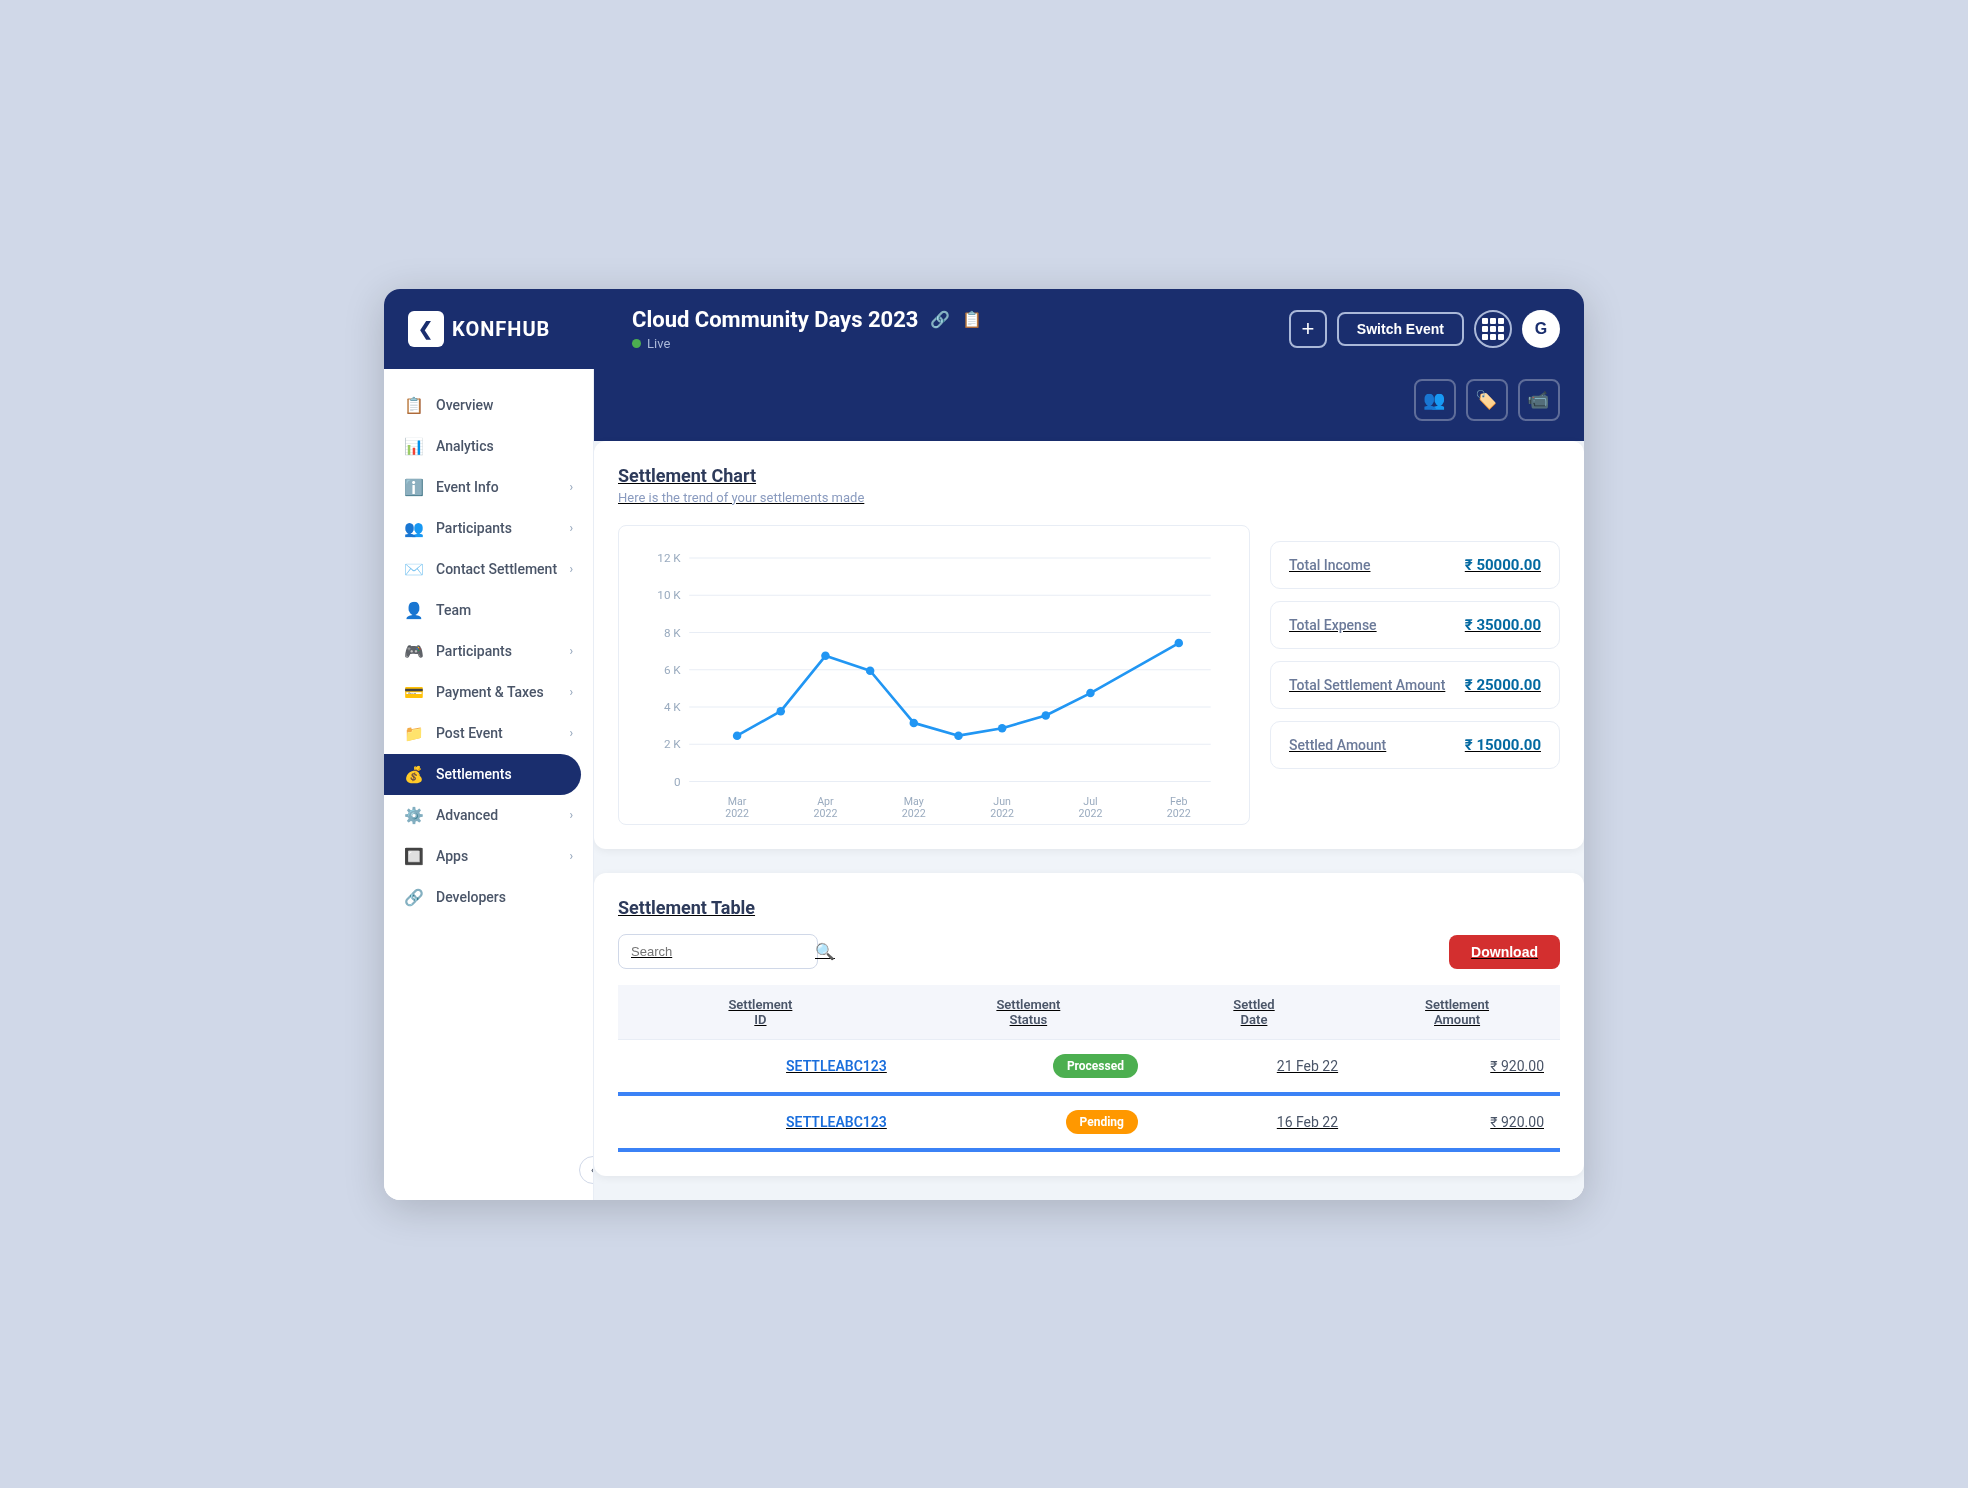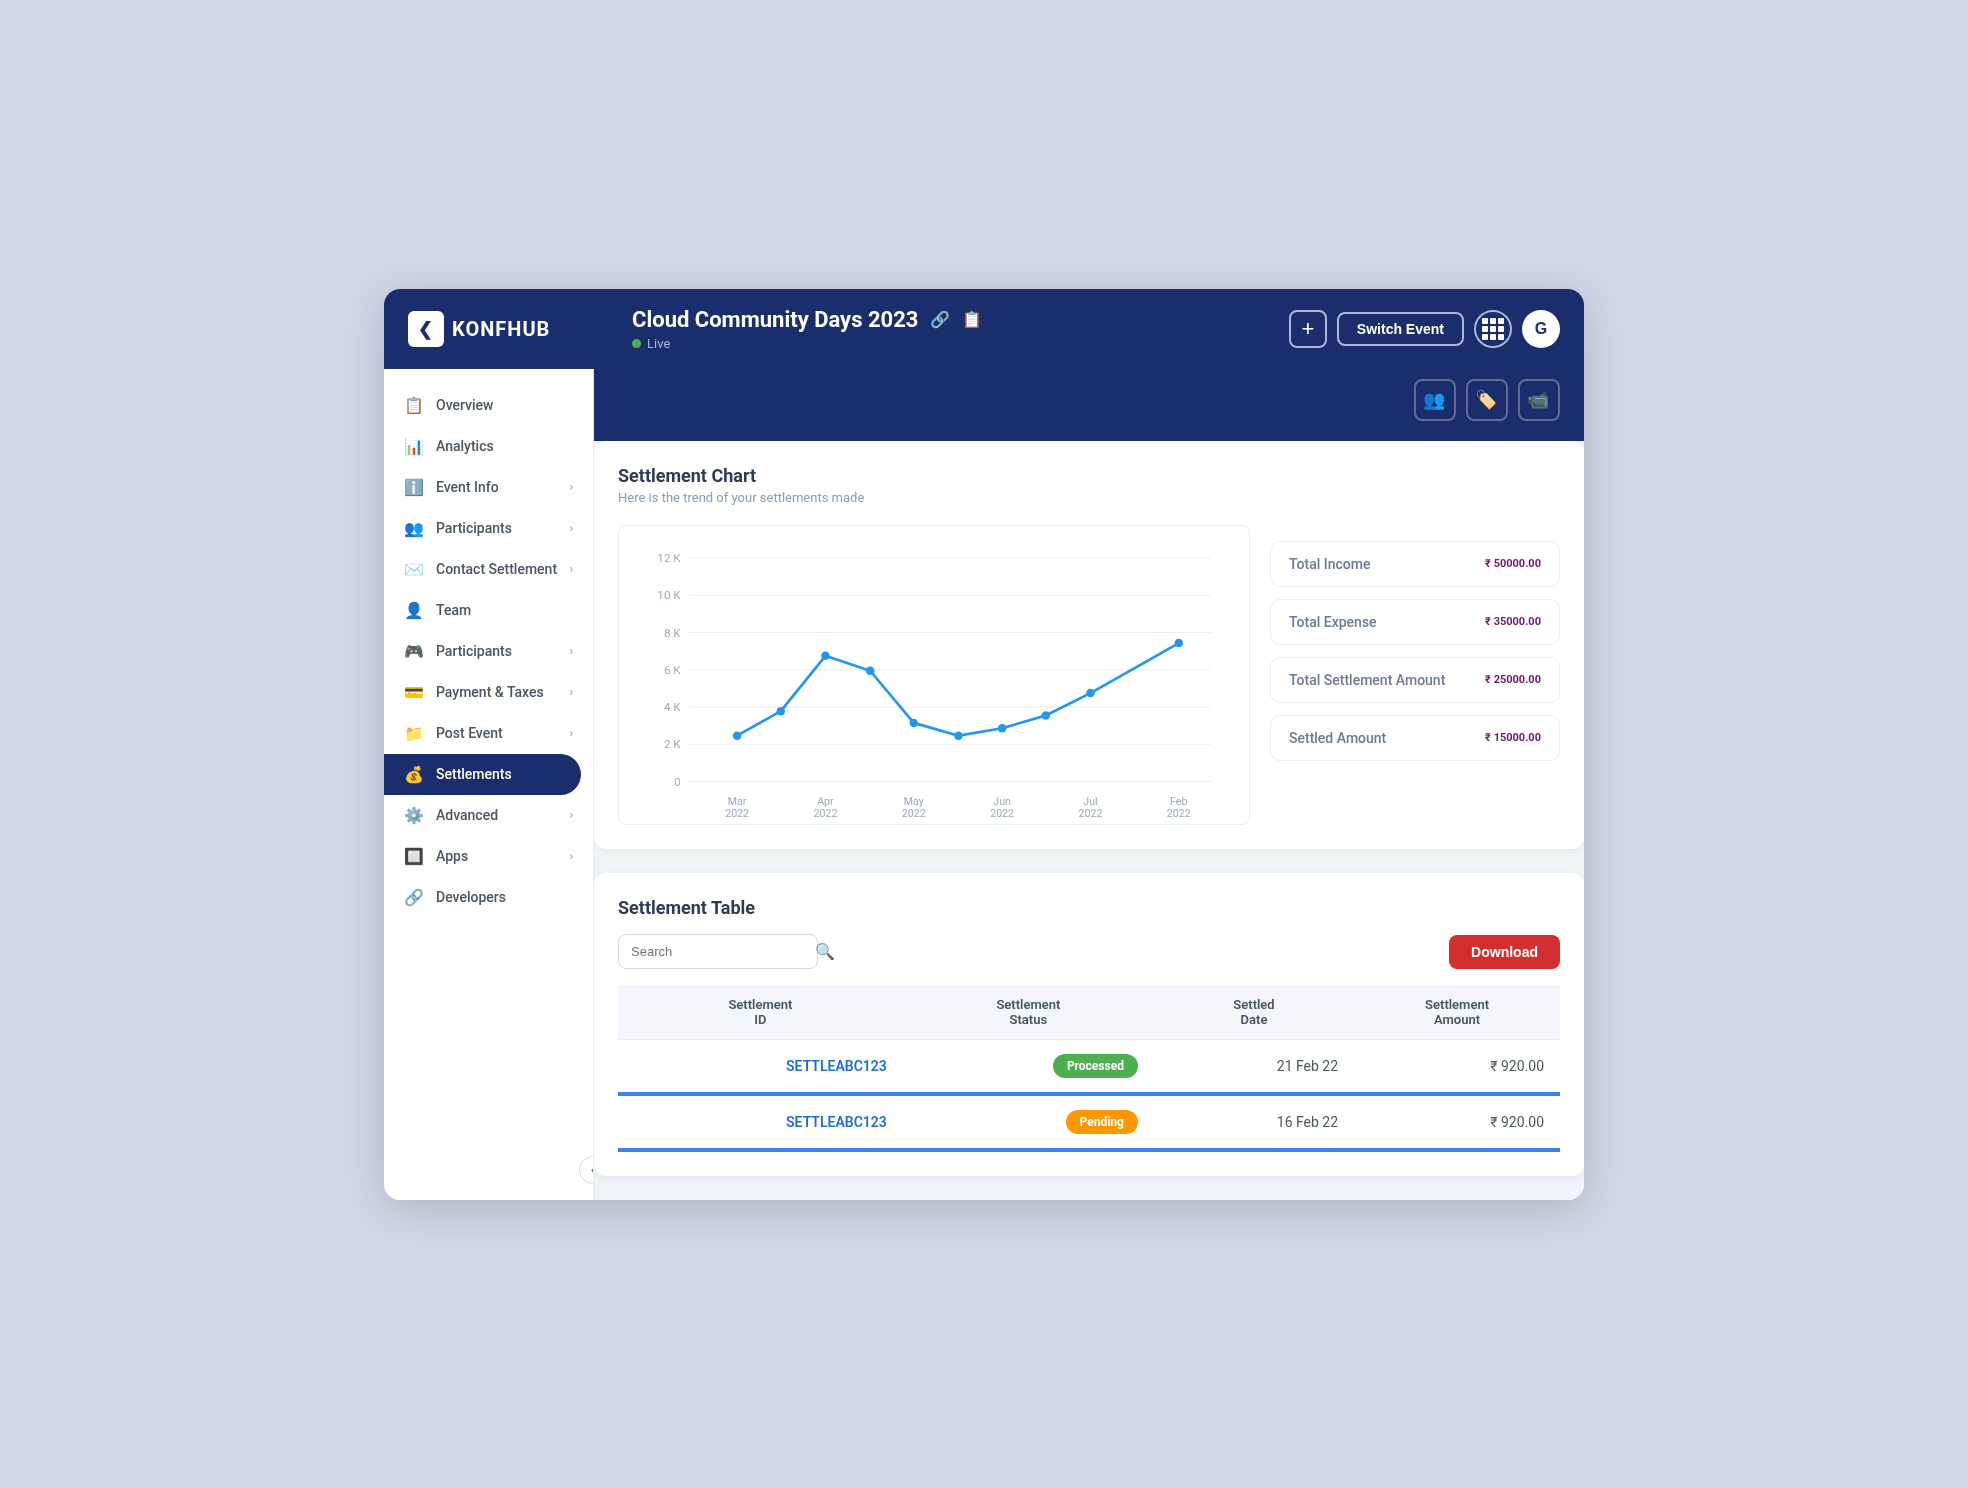--- a/index.html
+++ b/index.html
@@ -215,20 +215,21 @@
       background: none;
       color: #fff;
       font-size: 18px;
       cursor: pointer;
       display: flex;
       align-items: center;
       justify-content: center;
     }
     
     .inner-content {
+      text-decoration: underline;
     }
     
     .card {
       background: #fff;
       border-radius: 12px;
       padding: 24px;
       margin-bottom: 24px;
       box-shadow: 0 2px 8px rgba(0,0,0,0.06);
     }
     .card-title {
@@ -266,23 +267,23 @@
       display: flex;
       align-items: center;
       justify-content: space-between;
     }
     .stat-label {
       font-size: 14px;
       color: #6b7a99;
       font-weight: 500;
     }
     .stat-value {
-      font-size: 11px;
+      font-size: 15px;
       font-weight: 700;
-      color: #701a75;
+      color: #0369a1;
     }
     
     .chart-container {
       width: 100%;
       height: 300px;
       border: 1px solid #e8edf5;
       border-radius: 8px;
       overflow: hidden;
       background: #fff;
     }

